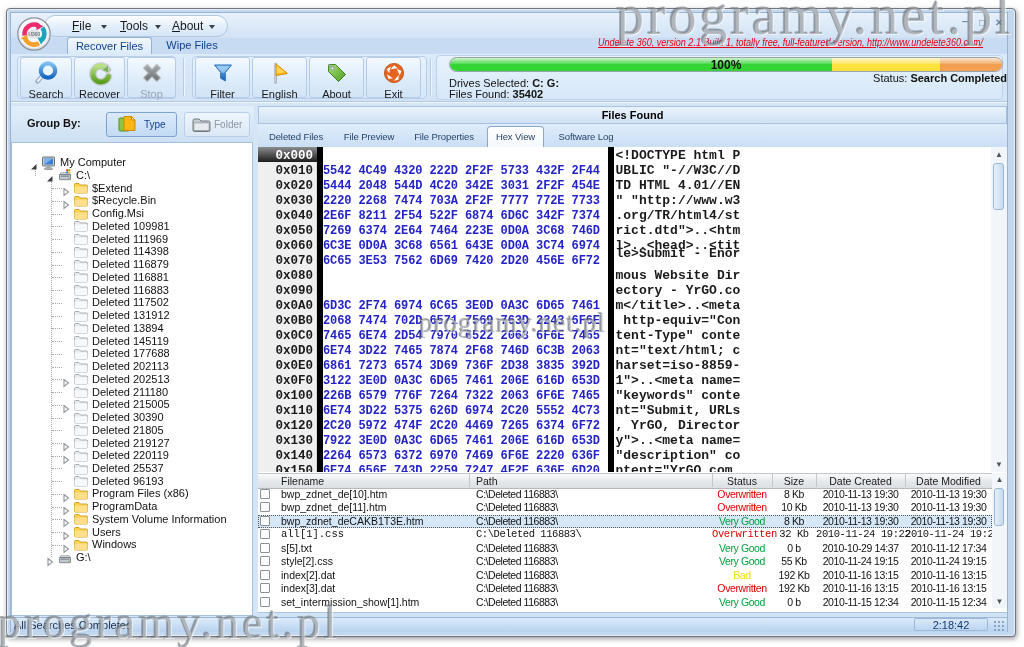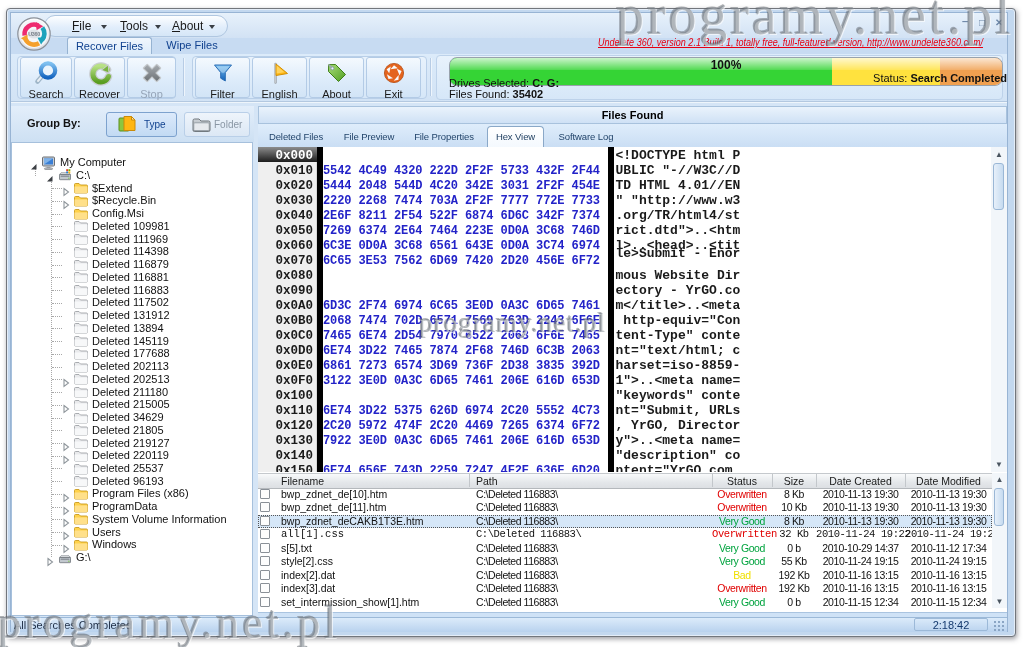--- a/index.html
+++ b/index.html
@@ -154,21 +154,21 @@
 <g fill="#f7f9fa">
           <path d="M13 5.2 L16.8 8.2 L9.5 9.3 Z"></path>
           <path d="M20.6 11 L18.6 15.5 L15.8 8.8 Z"></path>
           <path d="M17.5 19.8 L12.7 20.7 L17.7 14.9 Z"></path>
           <path d="M7.5 18.9 L5.9 14.3 L12 18.3 Z"></path>
           <path d="M5.6 9.3 L9.8 6.4 L8.2 13.2 Z"></path>
         </g>
       </svg></div>
     <div class="lbl">Exit</div>
   </div>
-<div class="abs" style="left:449px;top:57px;width:554px;height:29px;border:1px solid #98a2ac;border-radius:8px;background:#e8ecf0;overflow:hidden">
+<div class="abs" style="left:449px;top:57px;width:554px;height:15px;border:1px solid #98a2ac;border-radius:8px;background:#e8ecf0;overflow:hidden">
     <div class="abs" style="left:0;top:0;width:382px;height:100%;background:#35d435"></div>
     <div class="abs" style="left:382px;top:0;width:108px;height:100%;background:#ffe23e"></div>
     <div class="abs" style="left:490px;top:0;width:64px;height:100%;background:#f0a050"></div>
     <div class="abs" style="left:0;top:0;width:100%;height:45%;background:linear-gradient(rgba(255,255,255,.75),rgba(255,255,255,.15));border-radius:7px 7px 0 0"></div>
     <div class="abs" style="width:100%;text-align:center;font-size:12px;font-weight:bold;color:#111;top:0px">100%</div>
   </div>
 <div class="stat1" style="left:449px;top:77px">Drives Selected: <b>C: G:</b></div>
 <div class="stat1" style="left:449px;top:88px">Files Found: <b>35402</b></div>
 <div class="stat1" style="left:750px;top:72px;width:257px;text-align:right">Status: <b>Search Completed</b></div>
 <div class="abs" style="left:11px;top:101px;width:996px;height:2px;border-top:1px solid #b3c8e0;border-bottom:1px solid #eef5fb"></div>
@@ -223,31 +223,33 @@
 <div class="hrow addr" style="left:0px;top:197.0px">0x0D0</div>
 <div class="hrow hbytes" style="left:65px;top:197.0px">6E74 3D22 7465 7874 2F68 746D 6C3B 2063</div>
 <div class="hrow hascii" style="left:357.5px;top:196.0px">nt="text/html; c</div>
 <div class="hrow addr" style="left:0px;top:212.1px">0x0E0</div>
 <div class="hrow hbytes" style="left:65px;top:212.1px">6861 7273 6574 3D69 736F 2D38 3835 392D</div>
 <div class="hrow hascii" style="left:357.5px;top:211.1px">harset=iso-8859-</div>
 <div class="hrow addr" style="left:0px;top:227.1px">0x0F0</div>
 <div class="hrow hbytes" style="left:65px;top:227.1px">3122 3E0D 0A3C 6D65 7461 206E 616D 653D</div>
 <div class="hrow hascii" style="left:357.5px;top:226.1px">1"&gt;..&lt;meta name=</div>
 <div class="hrow addr" style="left:0px;top:242.1px">0x100</div>
+<div class="hrow hbytes" style="left:65px;top:242.1px">226B 6579 776F 7264 7322 2063 6F6E 7465</div>
 <div class="hrow hascii" style="left:357.5px;top:241.1px">"keywords" conte</div>
 <div class="hrow addr" style="left:0px;top:257.2px">0x110</div>
 <div class="hrow hbytes" style="left:65px;top:257.2px">6E74 3D22 5375 626D 6974 2C20 5552 4C73</div>
 <div class="hrow hascii" style="left:357.5px;top:256.2px">nt="Submit, URLs</div>
 <div class="hrow addr" style="left:0px;top:272.2px">0x120</div>
 <div class="hrow hbytes" style="left:65px;top:272.2px">2C20 5972 474F 2C20 4469 7265 6374 6F72</div>
 <div class="hrow hascii" style="left:357.5px;top:271.2px">, YrGO, Director</div>
 <div class="hrow addr" style="left:0px;top:287.3px">0x130</div>
 <div class="hrow hbytes" style="left:65px;top:287.3px">7922 3E0D 0A3C 6D65 7461 206E 616D 653D</div>
 <div class="hrow hascii" style="left:357.5px;top:286.3px">y"&gt;..&lt;meta name=</div>
 <div class="hrow addr" style="left:0px;top:302.3px">0x140</div>
+<div class="hrow hbytes" style="left:65px;top:302.3px">2264 6573 6372 6970 7469 6F6E 2220 636F</div>
 <div class="hrow hascii" style="left:357.5px;top:301.3px">"description" co</div>
 <div class="hrow addr" style="left:0px;top:317.3px">0x150</div>
 <div class="hrow hbytes" style="left:65px;top:317.3px">6E74 656E 743D 2259 7247 4F2E 636F 6D20</div>
 <div class="hrow hascii" style="left:357.5px;top:316.3px">ntent="YrGO.com </div>
 <div class="abs" style="left:733px;top:0;width:16px;height:325px;background:#f2f6fa">
       <div class="sbarrow" style="top:1px">▲</div>
       <div class="sbthumb" style="left:2px;top:16px;width:11px;height:47px"></div>
       <div class="sbarrow" style="bottom:1px">▼</div>
     </div>
 </div>
@@ -524,21 +526,21 @@
 <span class="abs" style="left:73px;top:396.8px"><svg width="16" height="16" viewBox="0 0 16 16" xmlns="http://www.w3.org/2000/svg">
       <path d="M1.5 4.5 Q1.5 3.5 2.5 3.5 H6 L7.5 5 H13.5 Q14.5 5 14.5 6 V12 Q14.5 13 13.5 13 H2.5 Q1.5 13 1.5 12 Z" fill="#e9eaec" stroke="#a0a4a8" stroke-width=".9"></path>
 <path d="M1.5 6.5 H14.5 V12 Q14.5 13 13.5 13 H2.5 Q1.5 13 1.5 12 Z" fill="#f7f8f9"></path>
     </svg></span>
 <span class="titem" style="left:92px;top:398.3px">Deleted 215005</span>
 <div class="abs" style="left:52px;top:418px;width:10px;height:1px;border-top:1px dotted #a8a8a8"></div>
 <span class="abs" style="left:73px;top:409.5px"><svg width="16" height="16" viewBox="0 0 16 16" xmlns="http://www.w3.org/2000/svg">
       <path d="M1.5 4.5 Q1.5 3.5 2.5 3.5 H6 L7.5 5 H13.5 Q14.5 5 14.5 6 V12 Q14.5 13 13.5 13 H2.5 Q1.5 13 1.5 12 Z" fill="#e9eaec" stroke="#a0a4a8" stroke-width=".9"></path>
 <path d="M1.5 6.5 H14.5 V12 Q14.5 13 13.5 13 H2.5 Q1.5 13 1.5 12 Z" fill="#f7f8f9"></path>
     </svg></span>
-<span class="titem" style="left:92px;top:411.0px">Deleted 34629</span>
+<span class="titem" style="left:92px;top:411.0px">Deleted 30390</span>
 <div class="abs" style="left:52px;top:430px;width:10px;height:1px;border-top:1px dotted #a8a8a8"></div>
 <span class="abs" style="left:73px;top:422.2px"><svg width="16" height="16" viewBox="0 0 16 16" xmlns="http://www.w3.org/2000/svg">
       <path d="M1.5 4.5 Q1.5 3.5 2.5 3.5 H6 L7.5 5 H13.5 Q14.5 5 14.5 6 V12 Q14.5 13 13.5 13 H2.5 Q1.5 13 1.5 12 Z" fill="#e9eaec" stroke="#a0a4a8" stroke-width=".9"></path>
 <path d="M1.5 6.5 H14.5 V12 Q14.5 13 13.5 13 H2.5 Q1.5 13 1.5 12 Z" fill="#f7f8f9"></path>
     </svg></span>
 <span class="titem" style="left:92px;top:423.7px">Deleted 21805</span>
 <div class="abs" style="left:52px;top:443px;width:10px;height:1px;border-top:1px dotted #a8a8a8"></div>
 <span class="abs" style="left:61px;top:438.0px"><svg width="10" height="10" viewBox="0 0 10 10" xmlns="http://www.w3.org/2000/svg">
       <path d="M3 1.5 L7.5 5 L3 8.5 Z" fill="none" stroke="#8f969c" stroke-width="1.1"></path>
     </svg></span>

